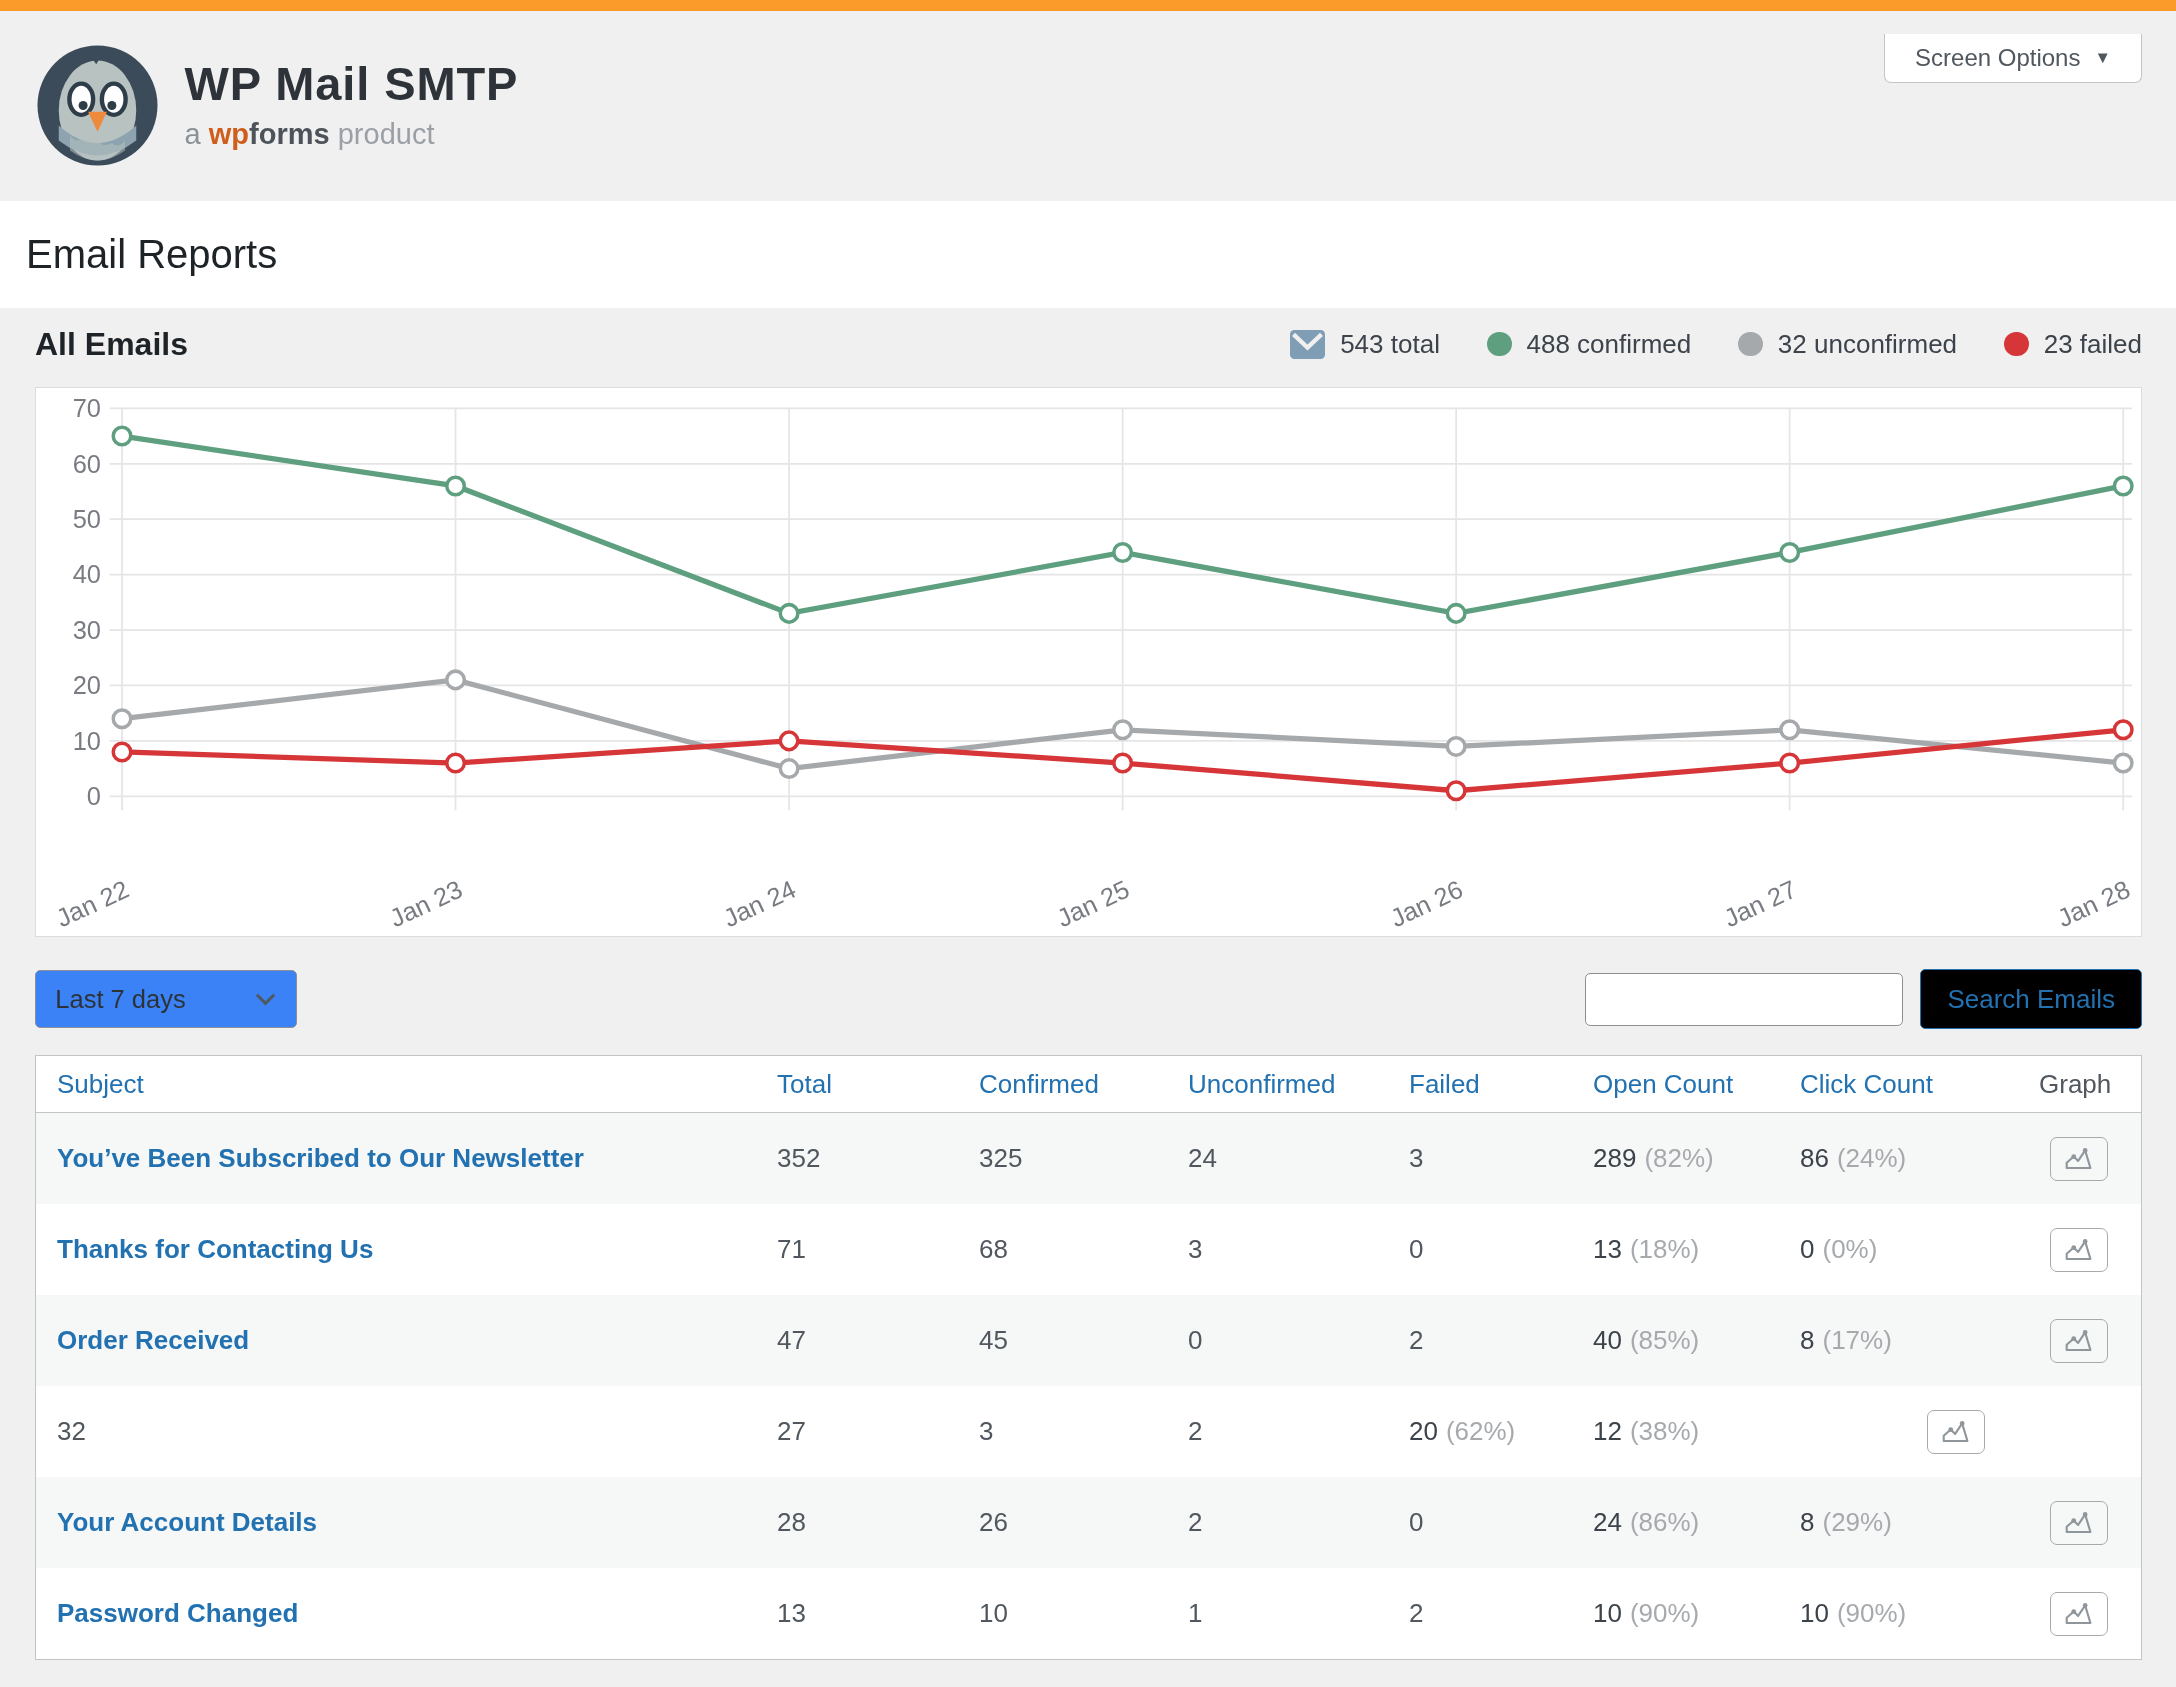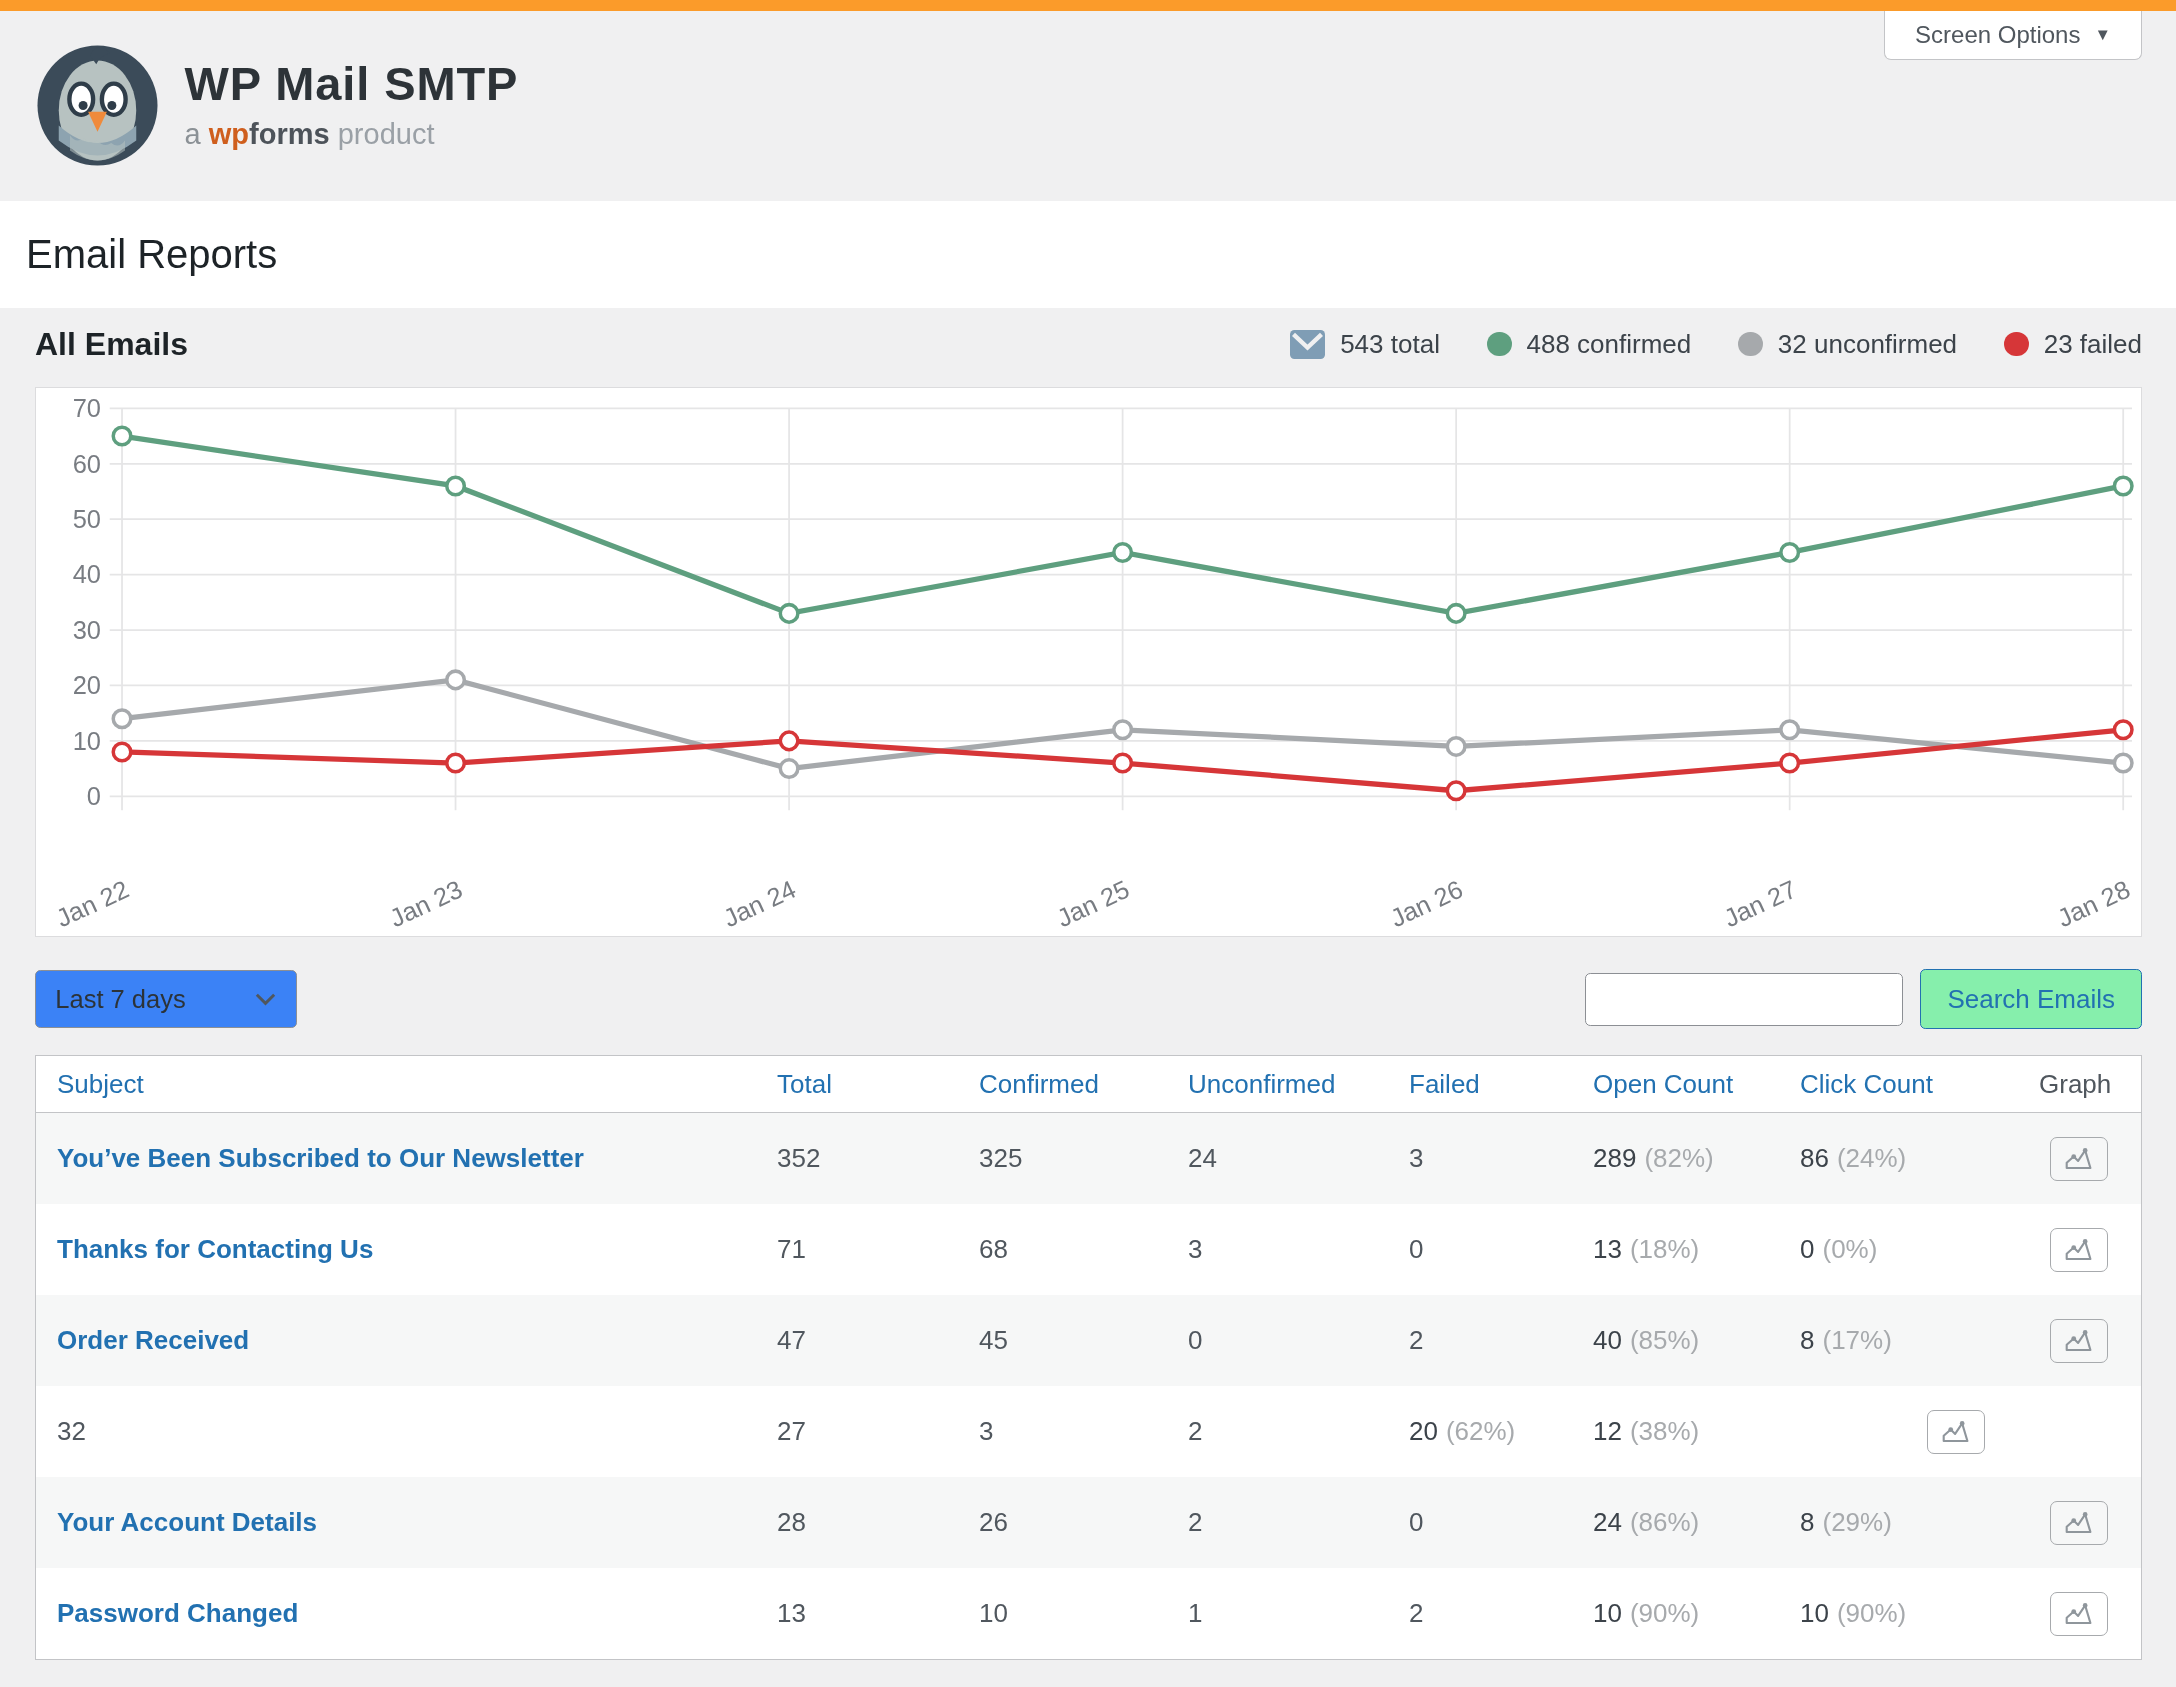--- a/index.html
+++ b/index.html
@@ -11,21 +11,21 @@
   
   .app-header{height:190px;padding:0 35px;display:flex;align-items:center;position:relative;background:#f0f0f1}
   .brand{display:flex;align-items:center;gap:24.6px}
   .logo svg{width:125px;height:125px;display:block}
   .app-title{font-size:47px;font-weight:700;color:#2d3338;letter-spacing:0.9px;line-height:1}
   .tagline{font-size:29px;margin-top:10.5px;color:#8b9196}
   .tag-wp{color:#cf5e1d;font-weight:700}
   .tag-forms{color:#4d535a;font-weight:700}
   .tag-suffix{color:#9aa0a6}
   .screen-options{
-    position:absolute;top:0;right:35px;height:49px;background:#fff;
+    position:absolute;top:23px;right:35px;height:49px;background:#fff;
     border:0.9px solid #c3c4c7;border-top:none;border-radius:0 0 7px 7px;
     font-size:24px;color:#50575e;padding:0 30px;display:flex;align-items:center;gap:14px;
     cursor:pointer;font-family:inherit;
   }
   .caret{font-size:16.7px;color:#50575e}
   
   .title-band{background:#fff;height:107px;display:flex;align-items:center;padding:0 26px}
   h1{font-size:40px;font-weight:400;color:#1d2327;margin:0}
   main{padding:0 35px}
   
@@ -44,21 +44,21 @@
     width:221px;height:56px;background:#3b82f6;border:1.8px solid #8c8f94;border-radius:5.3px;
     display:flex;align-items:center;justify-content:space-between;padding:0 19.3px;
     font-size:25.5px;color:#2c3338;cursor:pointer
   }
   .search-group{display:flex;align-items:center;gap:17.6px}
   .search-input{
     width:284px;height:51px;border:1.8px solid #8c8f94;border-radius:5.3px;background:#fff;
     font-size:24.6px;padding:0 16px;font-family:inherit;color:#2c3338
   }
   .search-btn{
-    height:60px;padding:0 26px;background:#86efac;border:1.8px solid #2271b1;border-radius:5.3px;
+    height:60px;padding:0 26px;background:#000000;border:1.8px solid #2271b1;border-radius:5.3px;
     color:#2271b1;font-size:26px;cursor:pointer;font-family:inherit
   }
   
   .table-card{margin-top:26px;background:#fff;border:1.8px solid #c3c4c7;--cols:720px 202px 209px 221px 184px 207px 239px 1fr}
   .thead{display:grid;grid-template-columns:var(--cols);height:56px;align-items:center;border-bottom:1.8px solid #c3c4c7;background:#fff}
   .th{font-size:26px;color:#2271b1;padding-left:21px;cursor:pointer}
   .th.graph-col{color:#50575e;text-align:right;padding-right:33px;cursor:default}
   .row{display:grid;grid-template-columns:var(--cols);height:91px;align-items:center}
   .row:nth-child(odd){background:#f6f7f7}
   .cell{font-size:26px;color:#50575e;padding-left:21px;white-space:nowrap}

